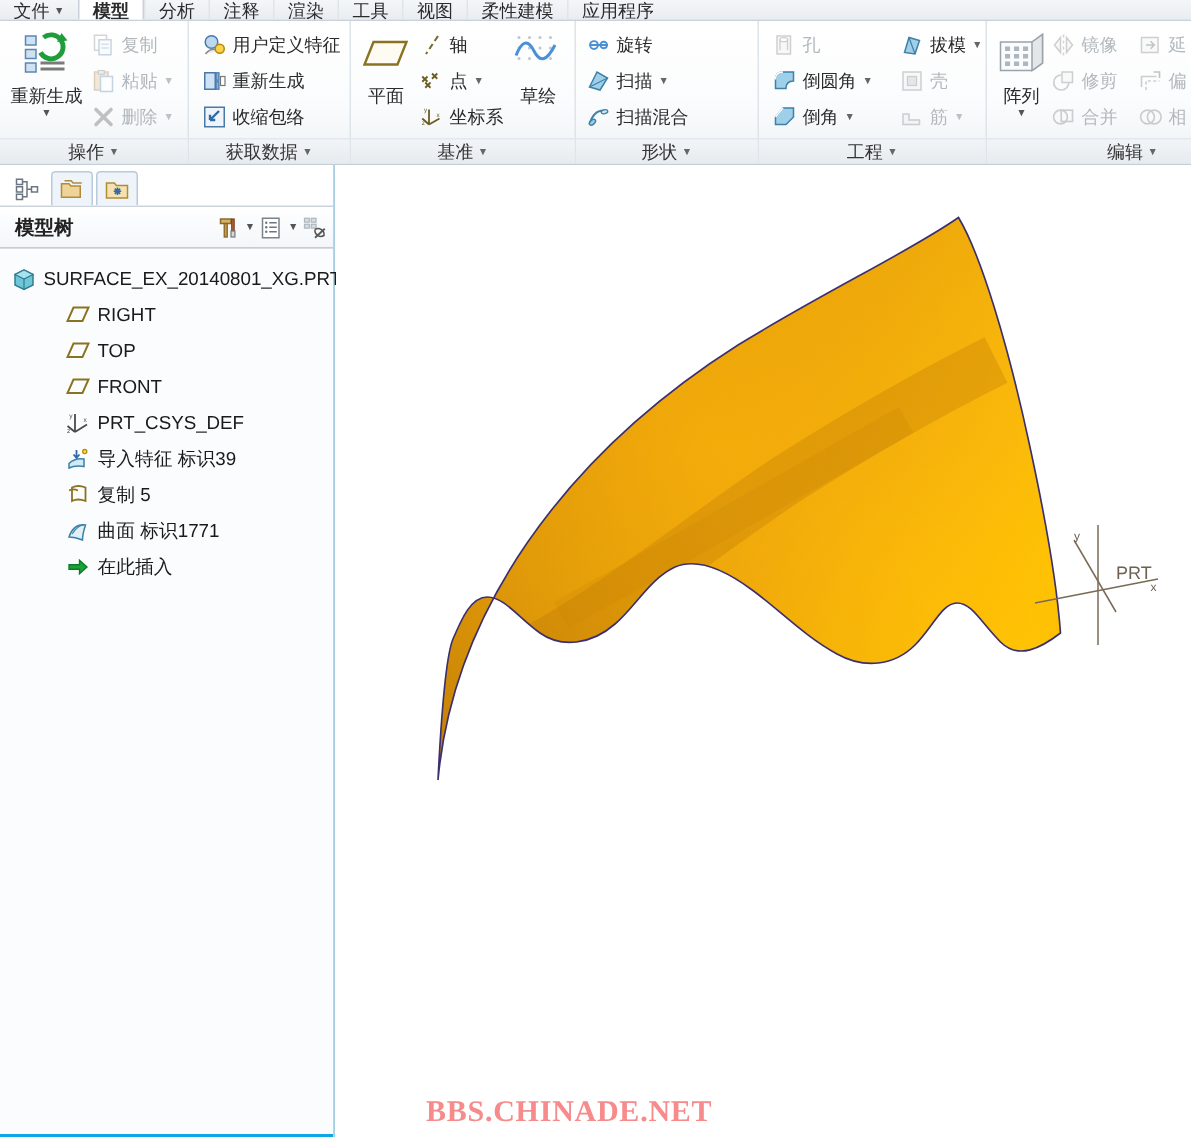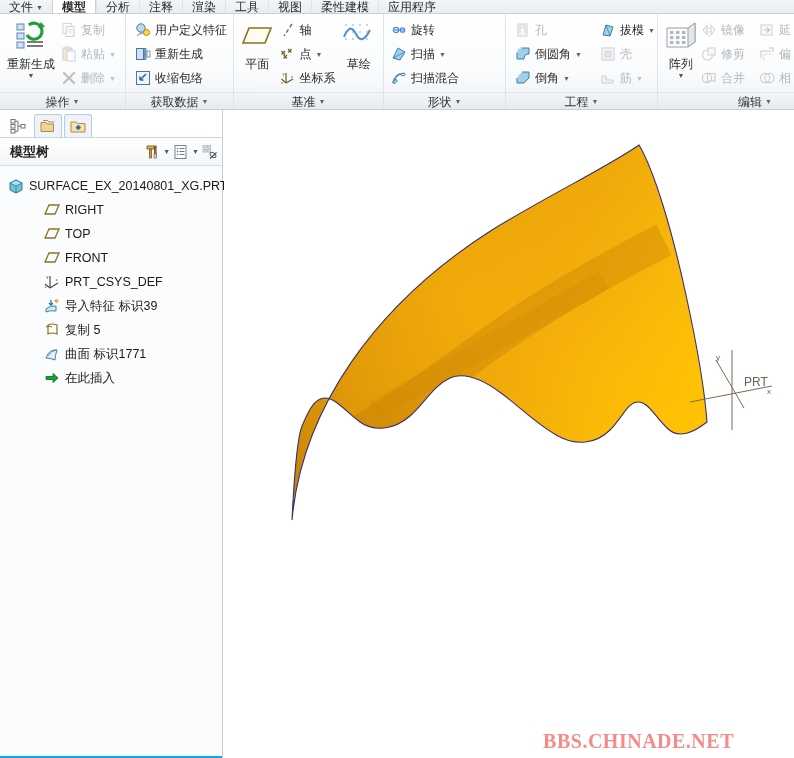--- a/index.html
+++ b/index.html
@@ -107,21 +107,21 @@
 
   
   .graphics {
     position: absolute; top: 110px; left: 224px; width: 570px; height: 648px;
     background: #ffffff; overflow: hidden;
   }
   .graphics svg { display: block; }
 
   .watermark {
     position: absolute; left: 60px; top: 620px; width: 450px;
-    text-align: right;
+    text-align: left;
     font-family: "Liberation Serif", "DejaVu Serif", serif;
     font-weight: bold; font-size: 20px; letter-spacing: .5px;
     color: #f78a8a;
   }
 </style>
 </head>
 <body>
 
 <div id="app">
 

